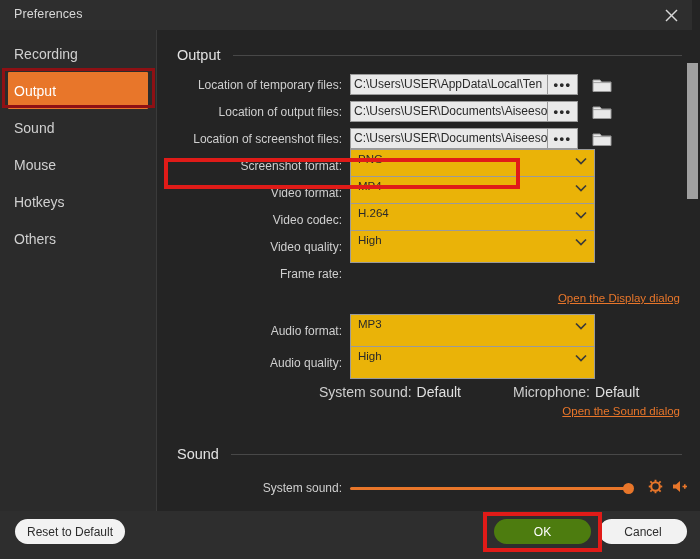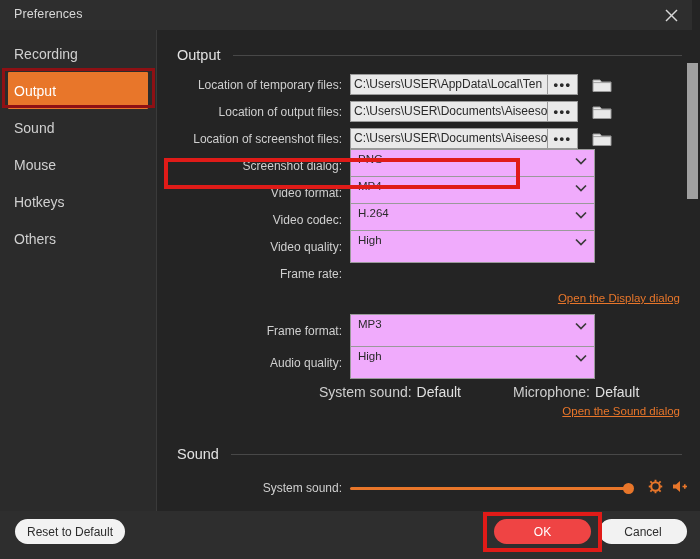--- a/index.html
+++ b/index.html
@@ -136,21 +136,21 @@
   .folder-btn {
     width: 30px; height: 22px;
     margin-left: 9px;
     display: flex; align-items: center; justify-content: center;
     cursor: pointer;
   }
 
   .select {
     position: relative;
     width: 245px; height: 33px;
-    background: #f0abfc;
+    background: #eab308;
     border: 1px solid #9a9a9a;
     color: #2a2a2a;
     font-size: 11.5px;
     line-height: 19px;
     padding: 0 22px 0 7px;
     overflow: hidden; white-space: nowrap;
     cursor: pointer;
   }
   .select .chev {
     position: absolute; right: 6px; top: 4px;
@@ -244,21 +244,21 @@
     border-radius: 13px;
     background: #f2f2f2;
     color: #2d2d2d;
     font-size: 12px;
     display: flex; align-items: center; justify-content: center;
     cursor: pointer;
   }
   .btn-reset { left: 15px; top: 519px; width: 110px; }
   .btn-ok {
     left: 494px; top: 519px; width: 97px;
-    background: #ef4444; color: #ffffff;
+    background: #4d7c0f; color: #ffffff;
   }
   .btn-cancel { left: 599px; top: 519px; width: 88px; }
   .hl-ok {
     position: absolute;
     left: 483px; top: 512px;
     width: 119px; height: 40px;
     border: 4px solid #e01b18;
     pointer-events: none;
     z-index: 6;
   }
@@ -345,21 +345,21 @@
         </div>
         <div class="folder-btn">
           <svg width="20" height="16" viewBox="0 0 20 16">
             <path d="M1 3 h7 l1.6 2 H19 v9.5 H1 Z" fill="#e9e9e9" stroke="#9a9a9a" stroke-width="1"></path>
             <path d="M1 5.6 H19" stroke="#9a9a9a" stroke-width="0.9"></path>
           </svg>
         </div>
       </div>
 
       <div class="row">
-        <div class="lbl">Screenshot dialog:</div>
+        <div class="lbl">Screenshot format:</div>
         <div class="select">
           <span>PNG</span>
           <span class="chev">
             <svg width="14" height="12" viewBox="0 0 14 12">
                 <polyline points="2,3.5 7,8.5 12,3.5" fill="none" stroke="#3a3a3a" stroke-width="1.7"></polyline>
               </svg>
           </span>
         </div>
       </div>
 
@@ -403,21 +403,21 @@
         <div class="lbl">Frame rate:</div>
       </div>
 
       <div class="link-row">
         <span class="link">Open the Display dialog</span>
       </div>
 
       <div style="height:13px"></div>
 
       <div class="row">
-        <div class="lbl">Frame format:</div>
+        <div class="lbl">Audio format:</div>
         <div class="select">
           <span>MP3</span>
           <span class="chev">
             <svg width="14" height="12" viewBox="0 0 14 12">
                 <polyline points="2,3.5 7,8.5 12,3.5" fill="none" stroke="#3a3a3a" stroke-width="1.7"></polyline>
               </svg>
           </span>
         </div>
       </div>
 

